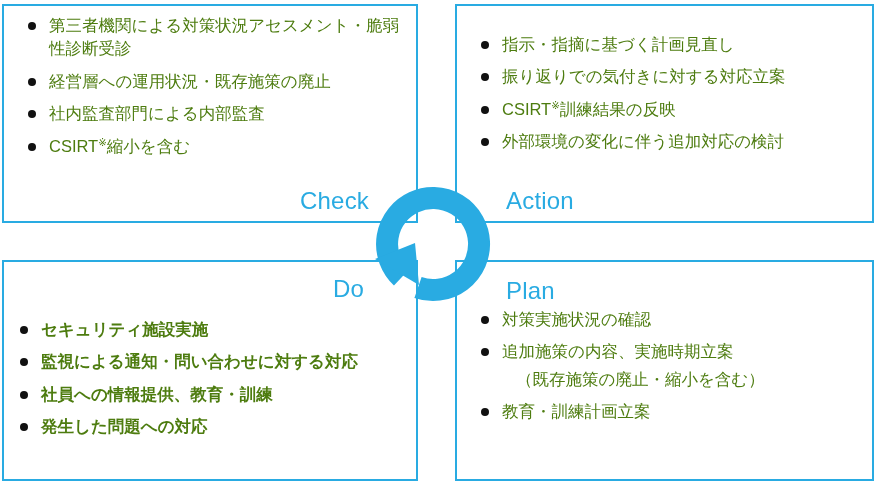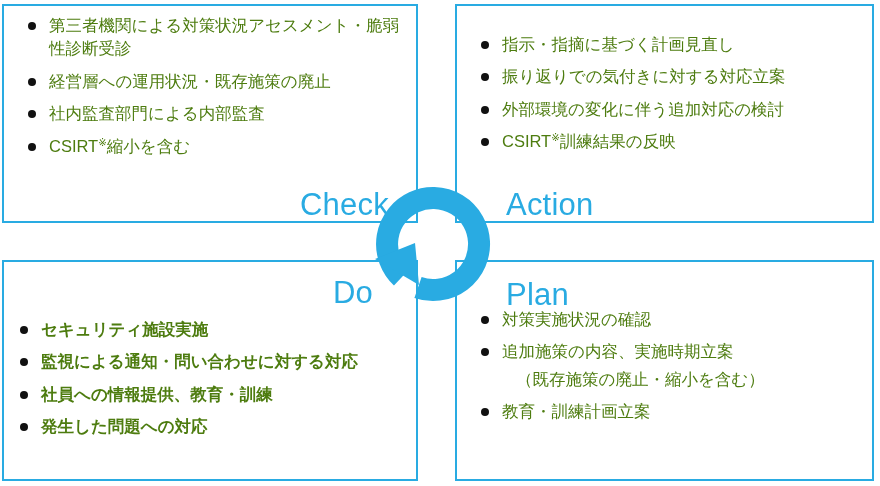--- a/index.html
+++ b/index.html
@@ -73,21 +73,21 @@
   sup.mark {
     font-size: 0.62em;
     vertical-align: super;
     line-height: 0;
   }
 
   
   .phase {
     position: absolute;
     color: #29ABE2;
-    font-size: 31px;
+    font-size: 24px;
     font-weight: 400;
     letter-spacing: 0.2px;
     white-space: nowrap;
   }
   .phase-check  { left: 300px; top: 187px; }
   .phase-action { left: 506px; top: 187px; }
   .phase-do     { left: 333px; top: 275px; }
   .phase-plan   { left: 506px; top: 277px; }
 
   
@@ -131,25 +131,25 @@
     <li>
       <span class="dot"></span>
       <span>指示・指摘に基づく計画見直し</span>
     </li>
     <li>
       <span class="dot"></span>
       <span>振り返りでの気付きに対する対応立案</span>
     </li>
     <li>
       <span class="dot"></span>
-      <span>外部環境の変化に伴う追加対応の検討</span>
+      <span>CSIRT</span><sup class="mark">※</sup><span>訓練結果の反映</span>
     </li>
     <li>
       <span class="dot"></span>
-      <span>CSIRT</span><sup class="mark">※</sup><span>訓練結果の反映</span>
+      <span>外部環境の変化に伴う追加対応の検討</span>
     </li>
   </ul>
   <div class="phase phase-action">Action</div>
 
   <div class="quad quad-do"></div>
   <ul class="bullets list-do">
     <li>
       <span class="dot"></span>
       <span>セキュリティ施設実施</span>
     </li>

